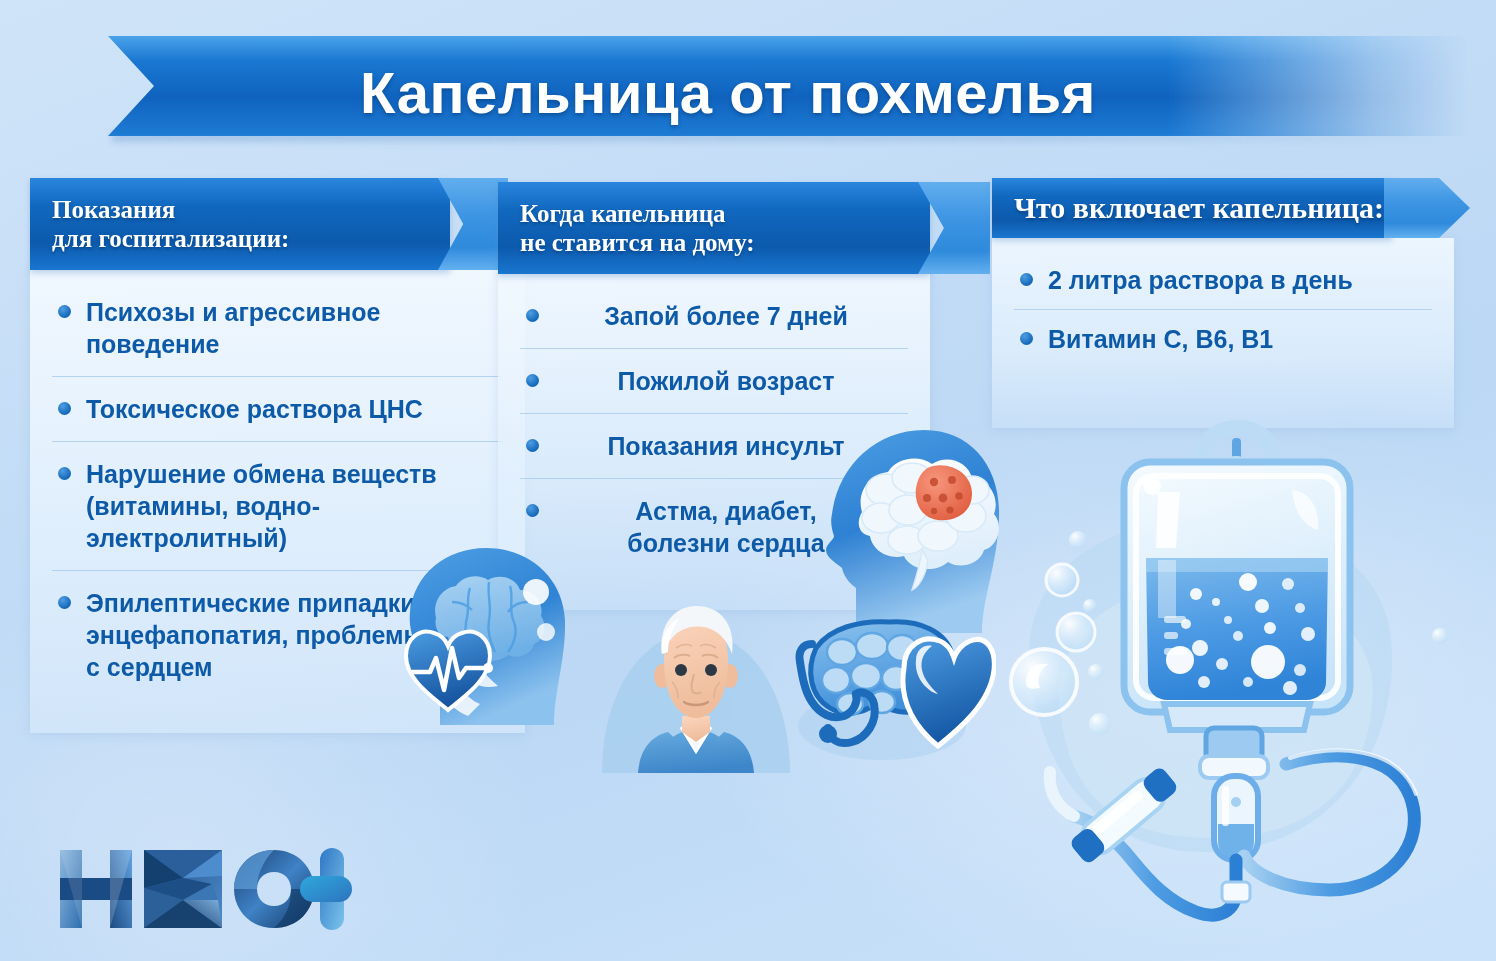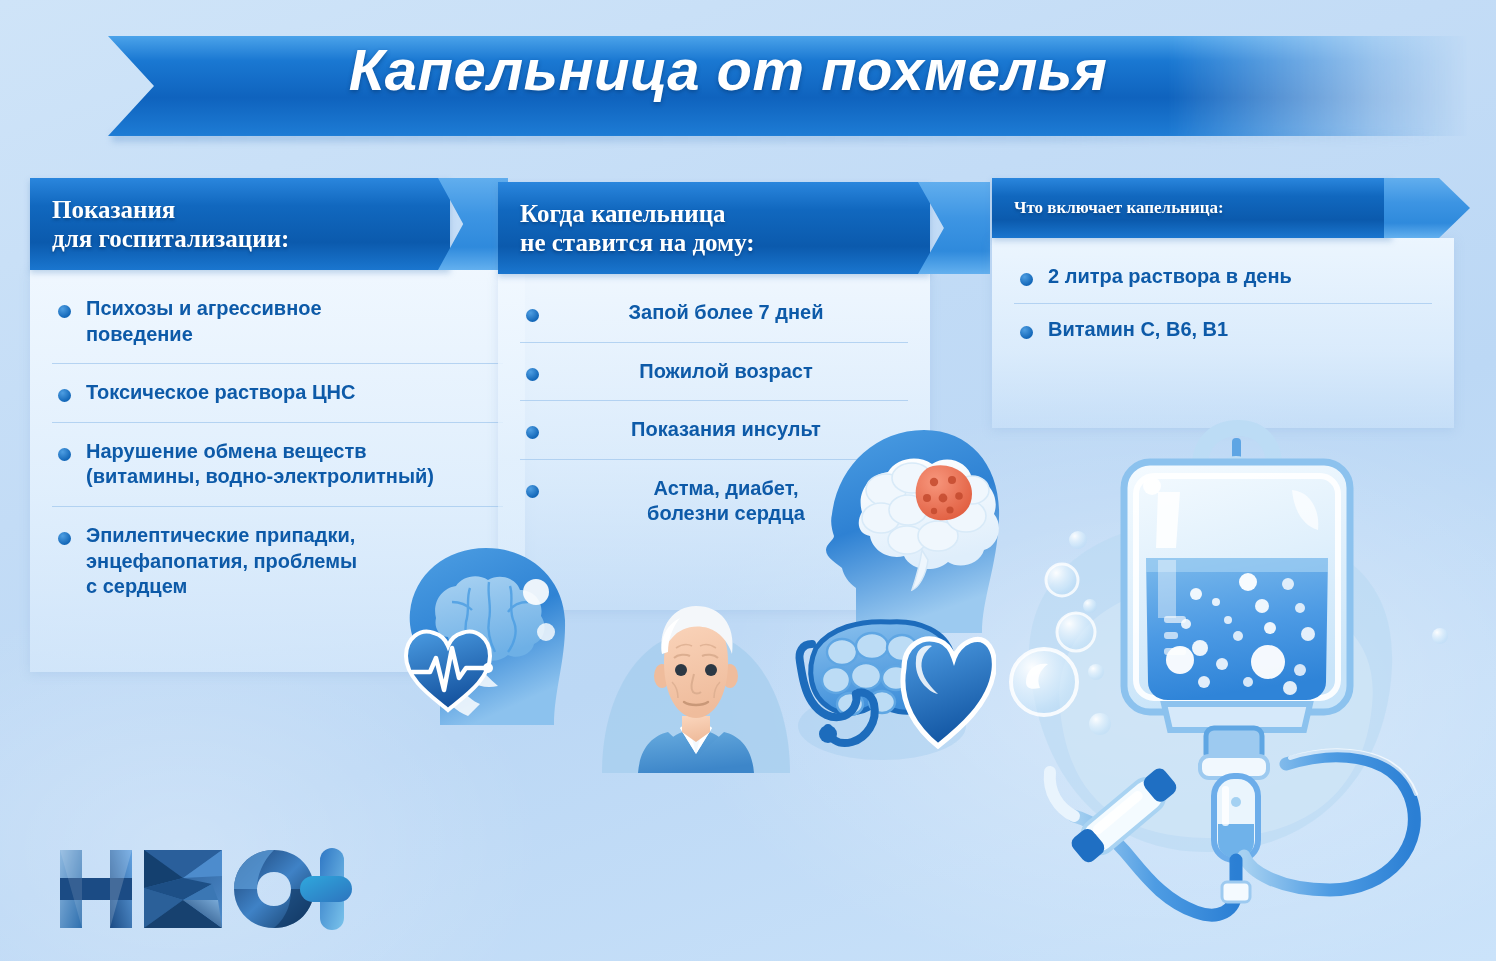--- a/index.html
+++ b/index.html
@@ -18,21 +18,21 @@
   }
 
   
   .title-banner{
     position:absolute; left:108px; top:36px; width:1360px; height:112px;
     background:linear-gradient(180deg,#4ba3ea 0%,#1a78d2 22%,#0f63be 55%,#1d7bd4 88%,#4aa1e9 100%);
     -webkit-clip-path:polygon(0 0, 1360px 0, 1360px 100px, 0 100px, 46px 50px);
     clip-path:polygon(0 0, 1360px 0, 1360px 100px, 0 100px, 46px 50px);
     -webkit-mask-image:linear-gradient(90deg,#000 0%,#000 78%,rgba(0,0,0,0.25) 93%,rgba(0,0,0,0) 100%);
     mask-image:linear-gradient(90deg,#000 0%,#000 78%,rgba(0,0,0,0.25) 93%,rgba(0,0,0,0) 100%);
-    display:flex; justify-content:center;font-style:italic;
+    display:flex; align-items:center; justify-content:center;
   }
   .title-shadow{
     position:absolute; left:112px; top:132px; width:1330px; height:10px;
     background:linear-gradient(90deg,rgba(120,165,215,0.45),rgba(120,165,215,0.30) 70%,rgba(120,165,215,0) 100%);
     filter:blur(3px);
   }
   .title-text{
     color:#ffffff; font-size:58px; font-weight:bold; letter-spacing:0.5px;
     text-shadow:0 2px 4px rgba(3,45,95,0.45);
     transform:translateX(-60px);
@@ -66,21 +66,21 @@
     clip-path:polygon(0 0,64% 0,100% 50%,64% 100%,0 100%);
   }
   .col-body{
     background:linear-gradient(180deg,rgba(241,248,255,0.97) 0%,rgba(226,240,253,0.93) 55%,rgba(213,232,251,0.75) 100%);
     padding:26px 22px 18px 22px;
     box-shadow:0 2px 10px rgba(130,170,215,0.25);
   }
   ul.bullets{ list-style:none; }
   ul.bullets li{
     position:relative; padding:0 10px 0 34px;
-    color:#0d5aa8; font-size:20px; font-weight:bold; line-height:1.28;
+    color:#0d5aa8; font-size:25px; font-weight:bold; line-height:1.28;
     border-bottom:1px solid rgba(163,200,238,0.75);
     padding-bottom:16px; margin-bottom:16px;
     white-space:pre-line;
   }
   ul.bullets li:last-child{ border-bottom:none; }
   ul.bullets li::before{
     content:""; position:absolute; left:6px; top:9px;
     width:13px; height:13px; border-radius:50%;
     background:radial-gradient(circle at 35% 30%,#4e9ee2,#1367b8 70%);
   }
@@ -92,21 +92,21 @@
   #col-left  .col-body{ width:495px; min-height:402px; }
 
   #col-mid   { left:498px; top:182px; width:470px; }
   #col-mid   .col-head{ width:432px; }
   #col-mid   .tail{ left:420px; width:72px; }
   #col-mid   .col-body{ width:432px; min-height:336px;
       background:linear-gradient(180deg,rgba(241,248,255,0.95) 0%,rgba(226,240,253,0.80) 55%,rgba(214,233,251,0.35) 100%);text-align:center; }
 
   #col-right { left:992px; top:178px; width:480px; }
   #col-right .col-head{ width:400px; height:60px; }
-  #col-right .col-head-text{ font-size:17px; }
+  #col-right .col-head-text{ font-size:30px; }
   #col-right .tail{ left:392px; width:86px; height:60px; }
   #col-right .col-body{ width:462px; min-height:190px;
       background:linear-gradient(180deg,rgba(238,247,255,0.95) 0%,rgba(224,239,253,0.82) 60%,rgba(210,231,251,0.40) 100%); }
   #col-right ul.bullets li{ padding-bottom:13px; margin-bottom:13px; }
 
   
   .art{ position:absolute; pointer-events:none; }
   #art-head-heart { left:358px; top:540px; width:250px; height:185px; }
   #art-stroke-head{ left:786px; top:418px; width:235px; height:215px; }
   #art-elder      { left:596px; top:598px; width:200px; height:175px; }

